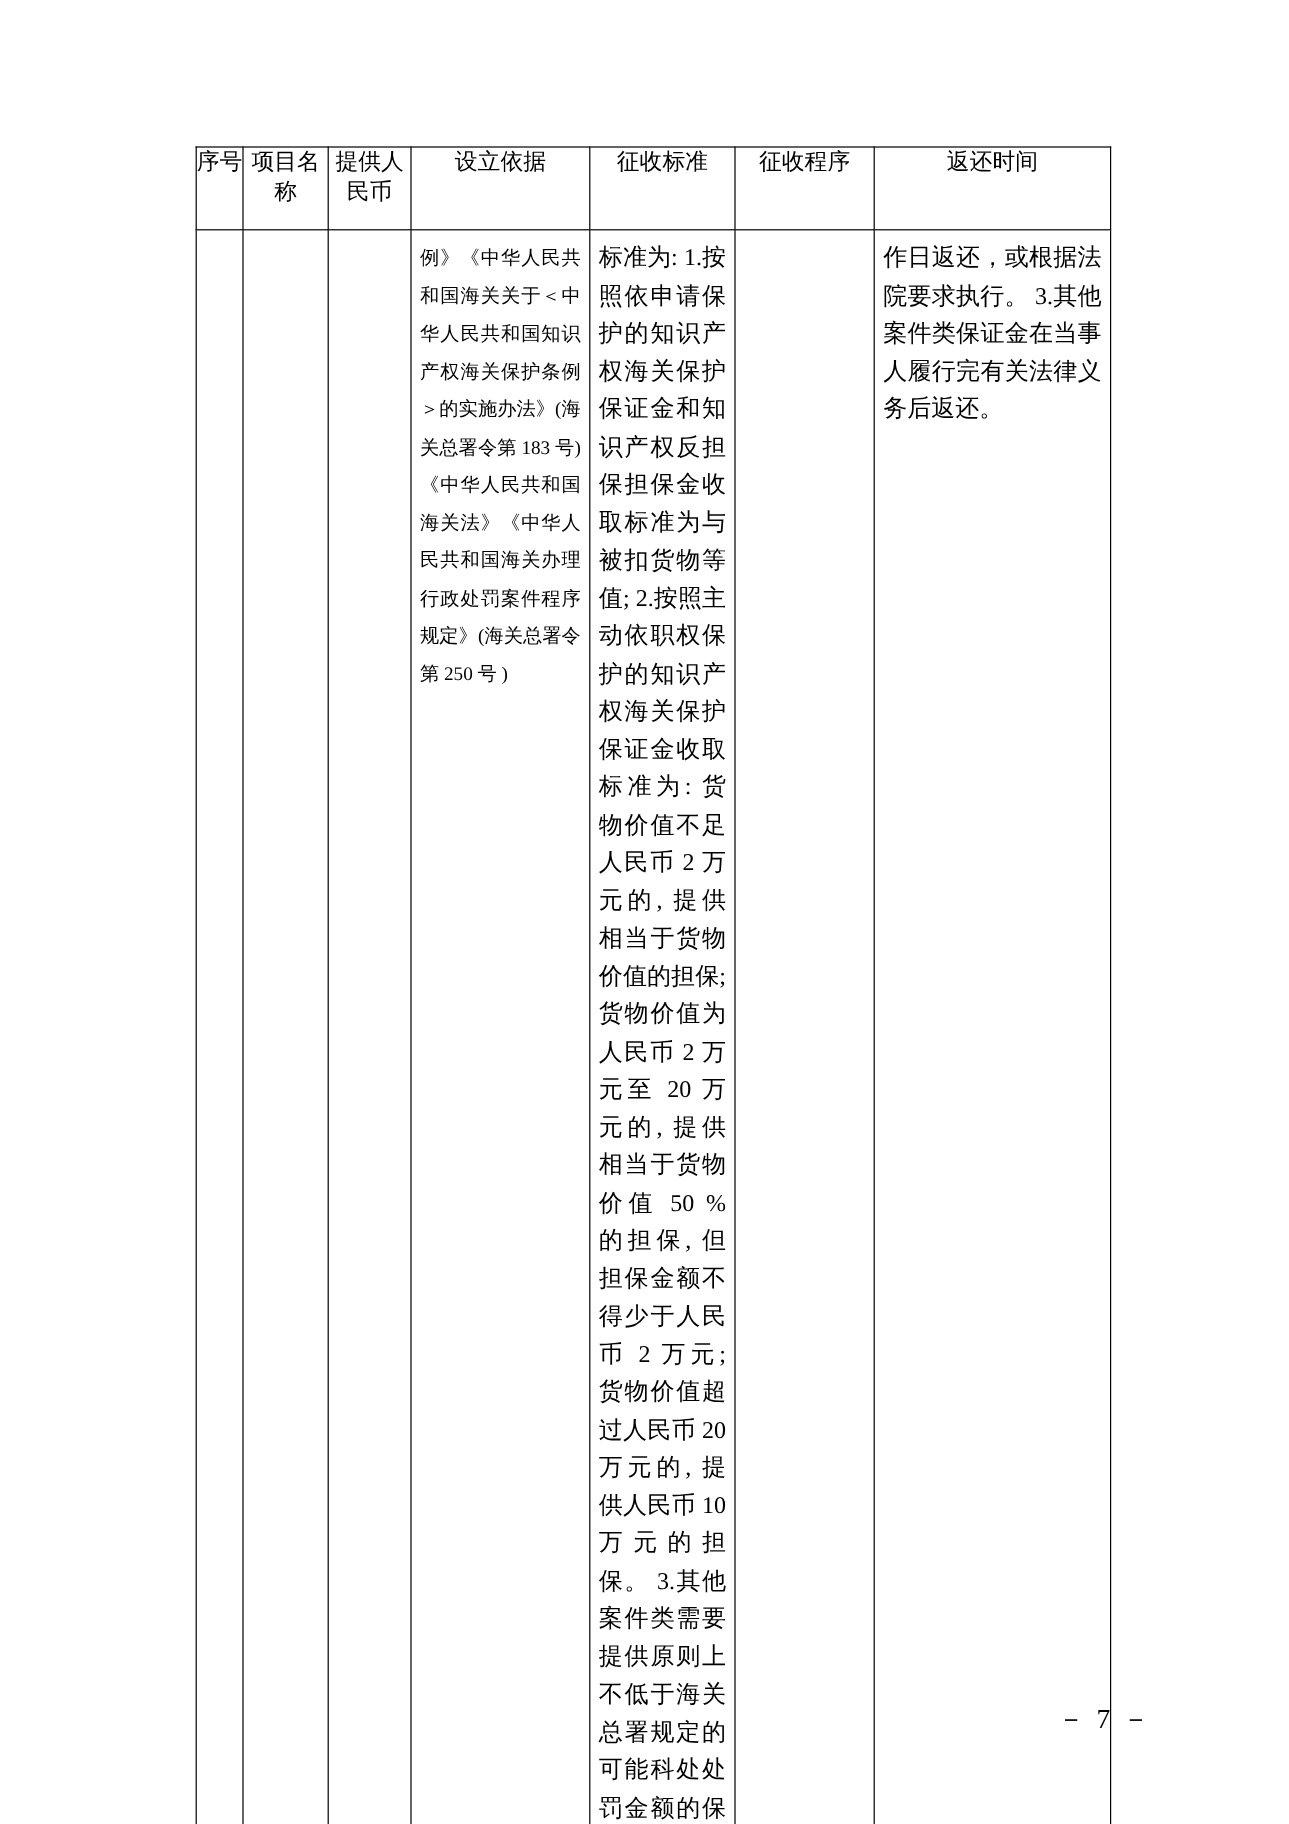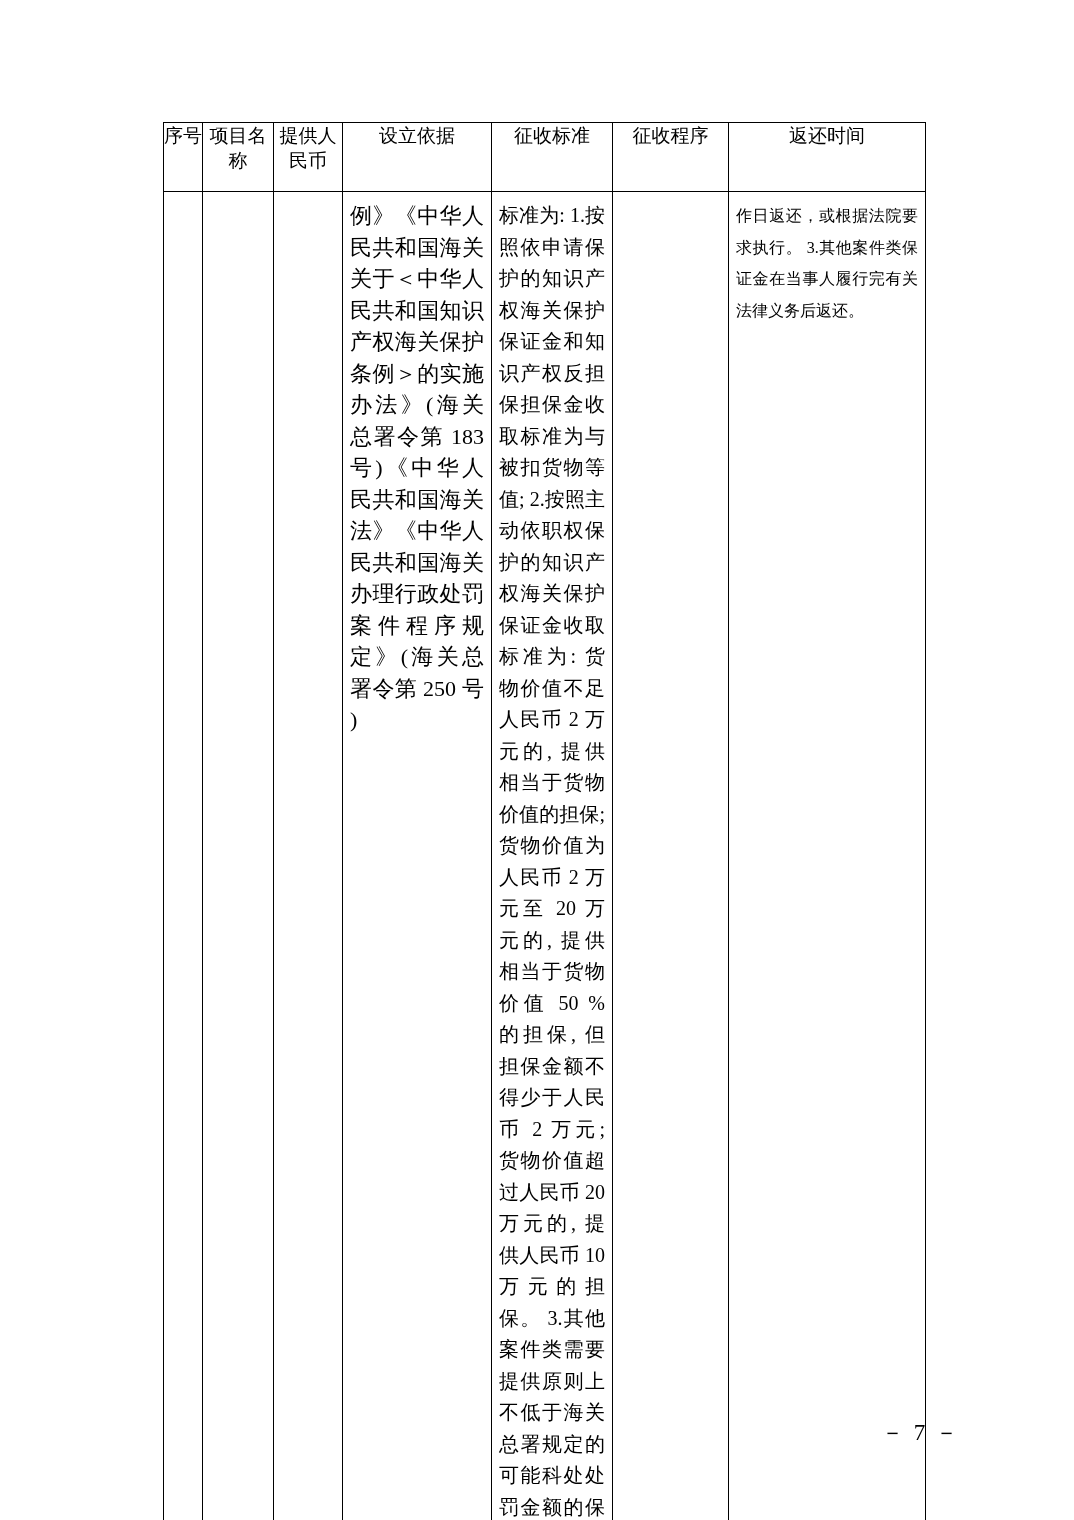--- a/index.html
+++ b/index.html
@@ -58,35 +58,35 @@
     font-size: 17.5px;
     line-height: 31px;
   }
   .cell-inner {
     padding: 8px 7px 0 7px;
     font-family: "Liberation Serif", "DejaVu Serif", serif;
   }
   .basis-text {
     text-align: justify;
     text-align-last: left;
-    font-size: 22px;
+    font-size: 16px;
     line-height: 31.5px;
     word-break: break-all;
   }
   .standard-text {
     text-align: justify;
     text-align-last: left;
     font-size: 20px;
     line-height: 31.5px;
     word-break: break-all;
   }
   .return-text {
     text-align: justify;
     text-align-last: left;
-    font-size: 16px;
+    font-size: 20px;
     line-height: 31.5px;
     word-break: break-all;
   }
   .page-number {
     position: absolute;
     left: 0;
     top: 1417px;
     width: 960px;
     text-align: right;
     font-size: 23px;

